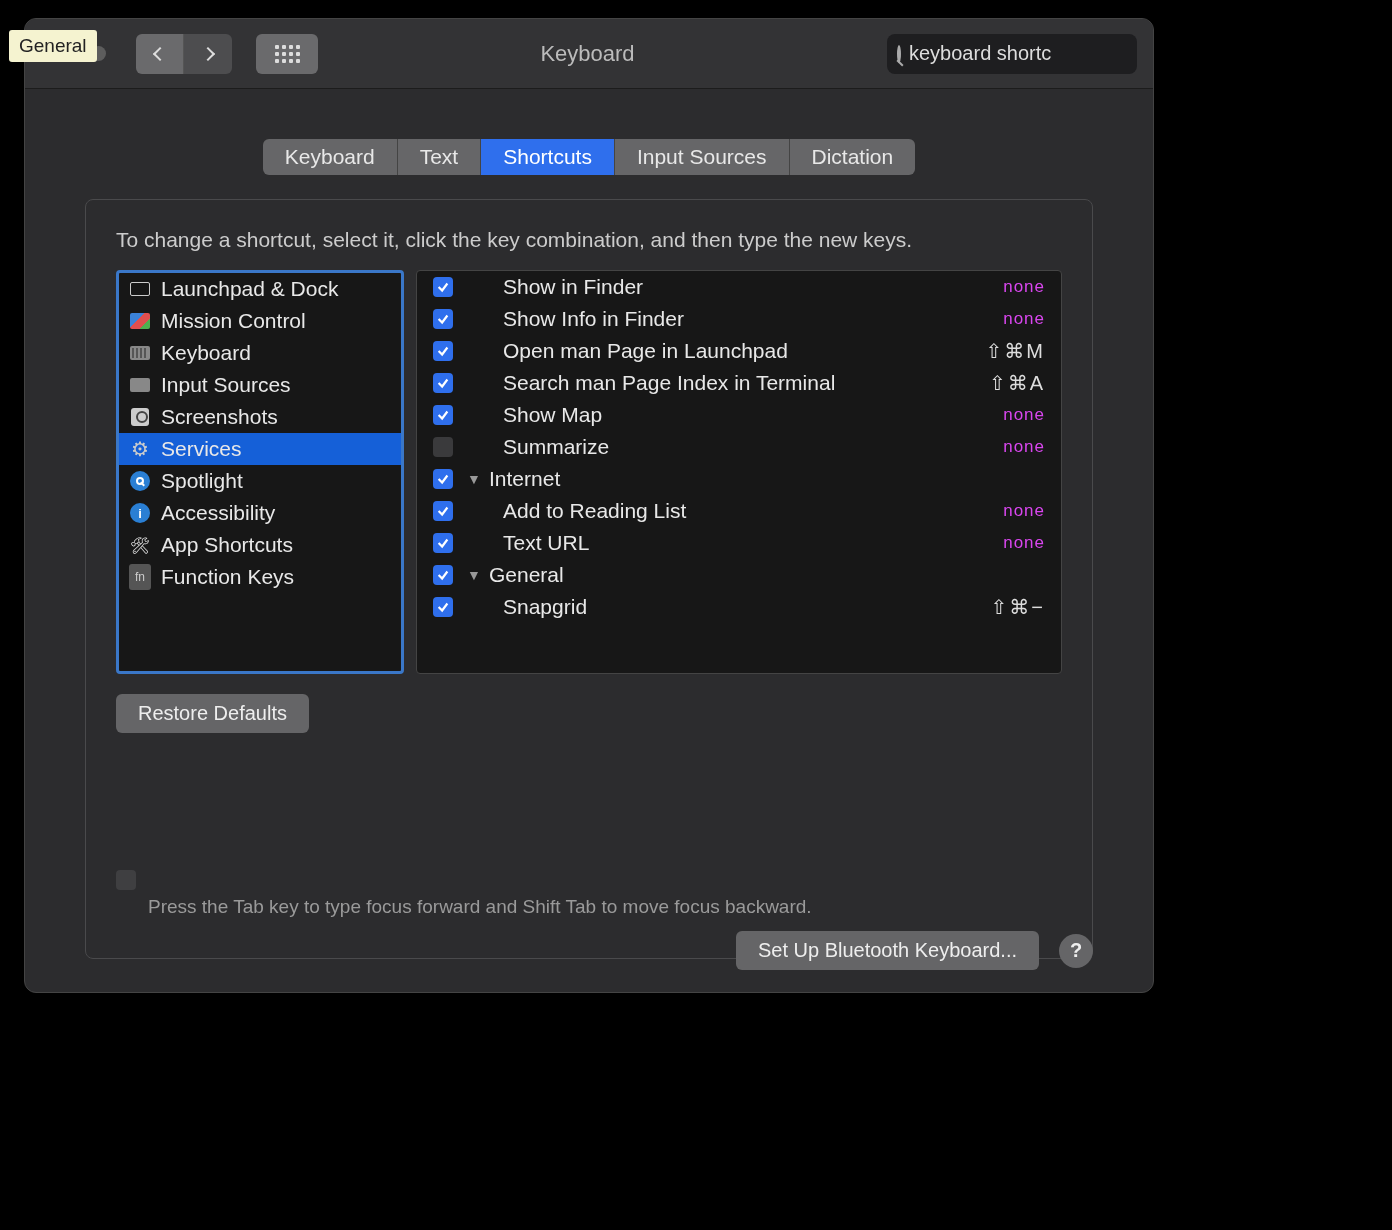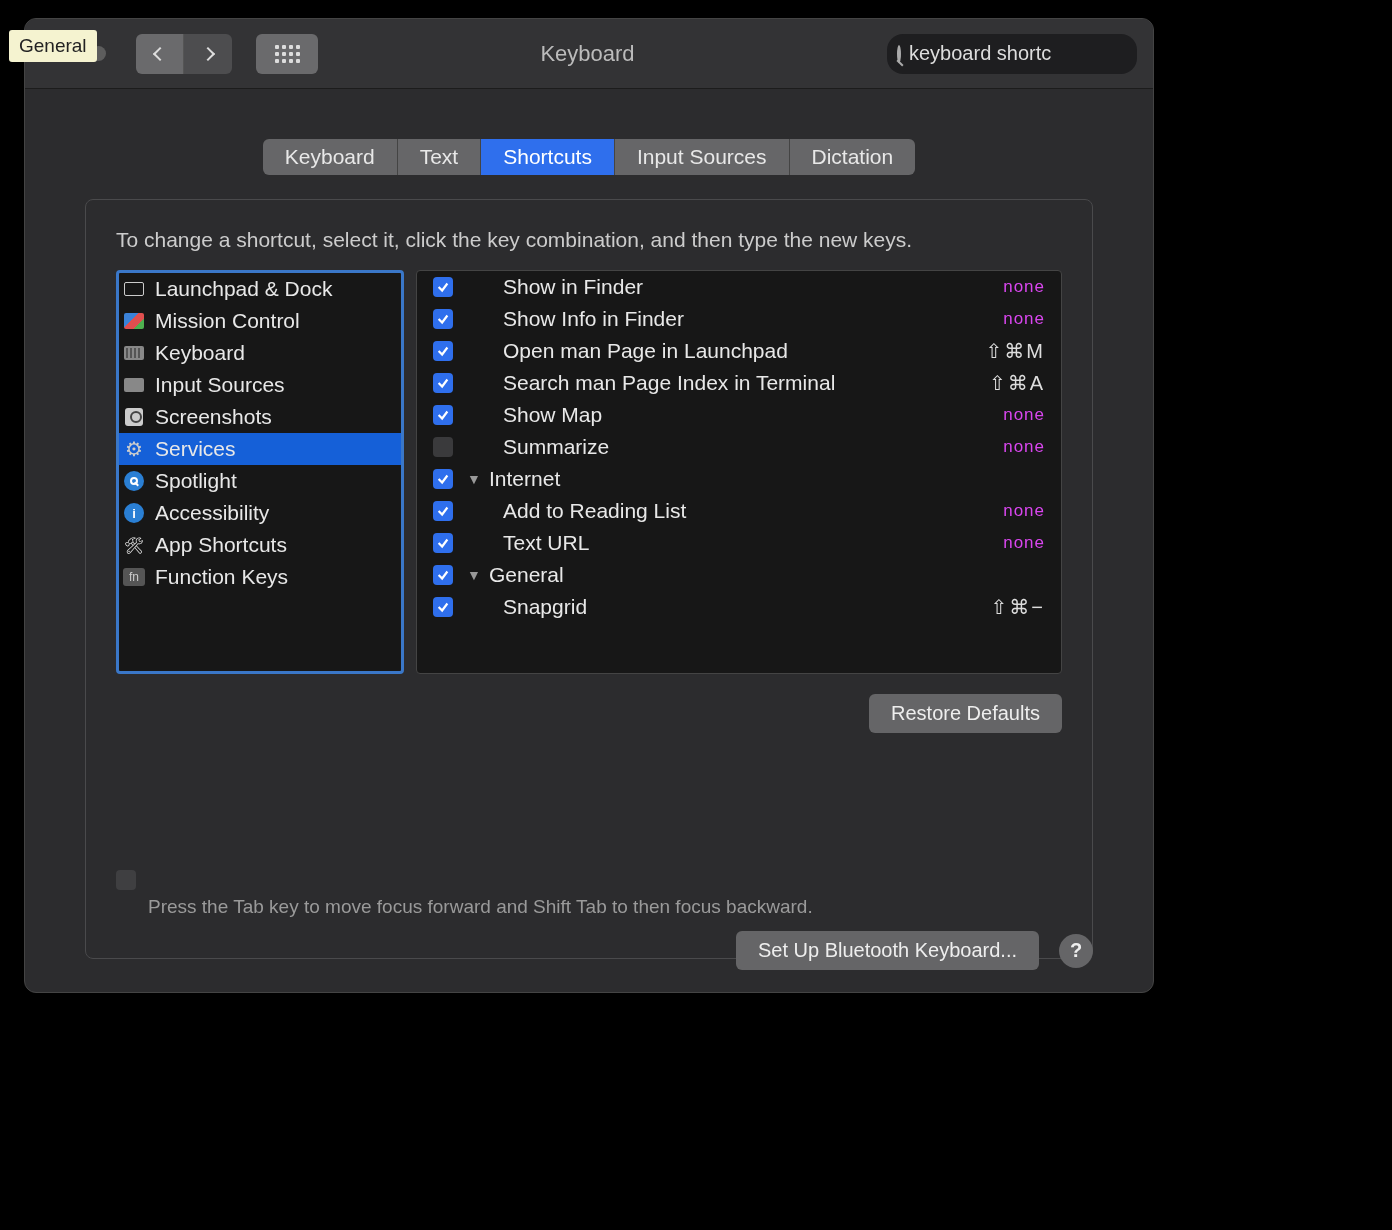--- a/index.html
+++ b/index.html
@@ -68,21 +68,21 @@
     display:flex; align-items:center; justify-content:center;
   }
   .grid-icon {
     display:grid; grid-template-columns:repeat(4,4px); grid-template-rows:repeat(3,4px); gap:3px;
   }
   .grid-icon span{background:#ddd; width:4px;height:4px;border-radius:1px;}
   .title { flex:1; text-align:center; color:#bbb; font-size:22px; font-weight:400; padding-right:30px;}
   .search {
     width: 250px; height: 40px;
     background: #1e1e20;
-    border-radius: 16px;
+    border-radius: 8px;
     display:flex; align-items:center;
     padding: 0 10px;
     gap:8px;
     color:#aaa;
   }
   .search input {
     flex:1; background:transparent; border:none; outline:none;
     color:#ddd; font-size:20px;
   }
   .mag { width:18px;height:18px;border:2px solid #aaa;border-radius:50%;position:relative;}
@@ -117,21 +117,21 @@
   .panes { display:flex; gap:12px; }
   .left-pane {
     width: 288px; height: 404px;
     background:#171717;
     border:3px solid #3a77c8;
     border-radius:4px;
     overflow:hidden;
   }
   .cat-row {
     display:flex; align-items:center; gap:10px;
-    padding: 4px 4px;
+    padding: 4px 10px;
     color:#e8e8e8; font-size:21px;
     cursor:pointer;
   }
   .cat-row.selected { background:#1560d8; }
   .cat-icon {
     width:22px;height:20px;display:flex;align-items:center;justify-content:center;
     flex-shrink:0;
   }
   .ic-rect{width:20px;height:14px;border:1.5px solid #ccc;border-radius:2px;}
   .ic-mc{width:20px;height:16px;background:linear-gradient(135deg,#3b82d8 0%,#3b82d8 40%,#e04f4f 40%,#e04f4f 70%,#4fb04f 70%);border-radius:2px;}
@@ -139,21 +139,21 @@
   .ic-kb::after{content:"";position:absolute;inset:2px;background:repeating-linear-gradient(90deg,#555 0 2px,#888 2px 4px);}
   .ic-is{width:20px;height:14px;background:#888;border-radius:2px;}
   .ic-ss{width:18px;height:18px;background:#ccc;border-radius:3px;position:relative;}
   .ic-ss::after{content:"";position:absolute;top:3px;left:5px;width:8px;height:8px;border:2px solid #444;border-radius:50%;}
   .ic-gear{color:#ccc;font-size:20px;line-height:1;}
   .ic-spot{width:20px;height:20px;border-radius:50%;background:#2a7fd4;display:flex;align-items:center;justify-content:center;}
   .ic-spot .m{width:8px;height:8px;border:2px solid #fff;border-radius:50%;position:relative;}
   .ic-spot .m::after{content:"";position:absolute;width:5px;height:2px;background:#fff;bottom:-2px;right:-3px;transform:rotate(45deg);}
   .ic-acc{width:20px;height:20px;border-radius:50%;background:#2a7fd4;color:#fff;display:flex;align-items:center;justify-content:center;font-size:13px;font-weight:bold;}
   .ic-app{font-size:16px;}
-  .ic-fn{width:22px;height:18px;background:#555;border-radius:3px;color:#ccc;font-size:12px;display:flex;align-items:center;justify-content:center;}
+  .ic-fn{width:22px;height:26px;background:#555;border-radius:3px;color:#ccc;font-size:12px;display:flex;align-items:center;justify-content:center;}
 
   .right-pane {
     flex:1; height:404px;
     background:#171717;
     border:1px solid #444;
     border-radius:4px;
     overflow-y:auto;
     overflow-x:hidden;
   }
   .svc-row {
@@ -170,21 +170,21 @@
   }
   .svc-row .chk.unchecked{background:#3a3a3c;}
   .svc-row .chk svg{width:14px;height:14px;}
   .svc-row .disclosure{color:#999;font-size:14px;margin-right:-6px;width:14px;}
   .svc-row .label{flex:1;white-space:nowrap;overflow:hidden;}
   .svc-row.indent .label{padding-left:36px;}
   .svc-row.indent0 .label{padding-left:0px;}
   .svc-row .key{color:#ddd;font-size:20px;letter-spacing:2px;}
   .svc-row .key.none{color:#d946ef;font-size:17px;letter-spacing:1px;}
 
-  .restore-row{display:flex;justify-content:flex-end;margin-top:20px;}
+  .restore-row{display:flex;margin-top:20px;}
   .btn{
     background:#656567;color:#eee;border:none;border-radius:6px;
     padding:8px 22px;font-size:20px;cursor:pointer;
   }
   .nav-hint{
     position:absolute;bottom:40px;left:30px;right:30px;
   }
   .nav-hint .row1{display:flex;align-items:center;gap:12px;color:#e2e2e2;font-size:21px;}
   .nav-hint .cb{width:20px;height:20px;background:#3f3f41;border-radius:4px;}
   .nav-hint .sub{color:#9a9a9a;font-size:19px;margin-left:32px;margin-top:6px;}
@@ -419,21 +419,21 @@
           </div>
         </div>
     </div>
     <div class="restore-row">
       <button class="btn">Restore Defaults</button>
     </div>
     <div class="nav-hint">
       <div class="row1">
         <div class="cb"></div>
       </div>
-      <div class="sub">Press the Tab key to move focus forward and Shift Tab to then focus backward.</div>
+      <div class="sub">Press the Tab key to type focus forward and Shift Tab to move focus backward.</div>
     </div>
   </div>
 
   <div class="bottom-bar">
     <button class="btn">Set Up Bluetooth Keyboard...</button>
     <div class="help-btn">?</div>
   </div>
 </div>
 
 </body></html>

